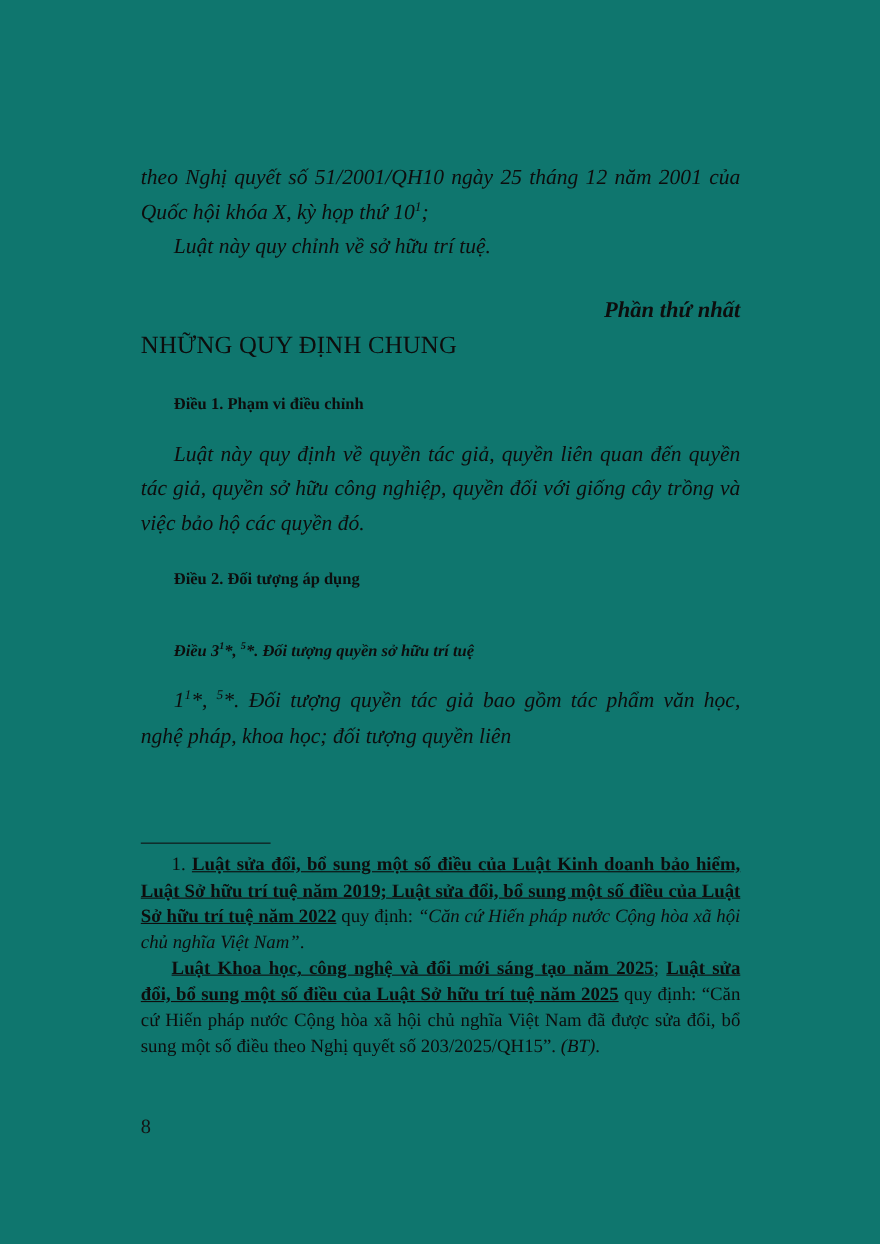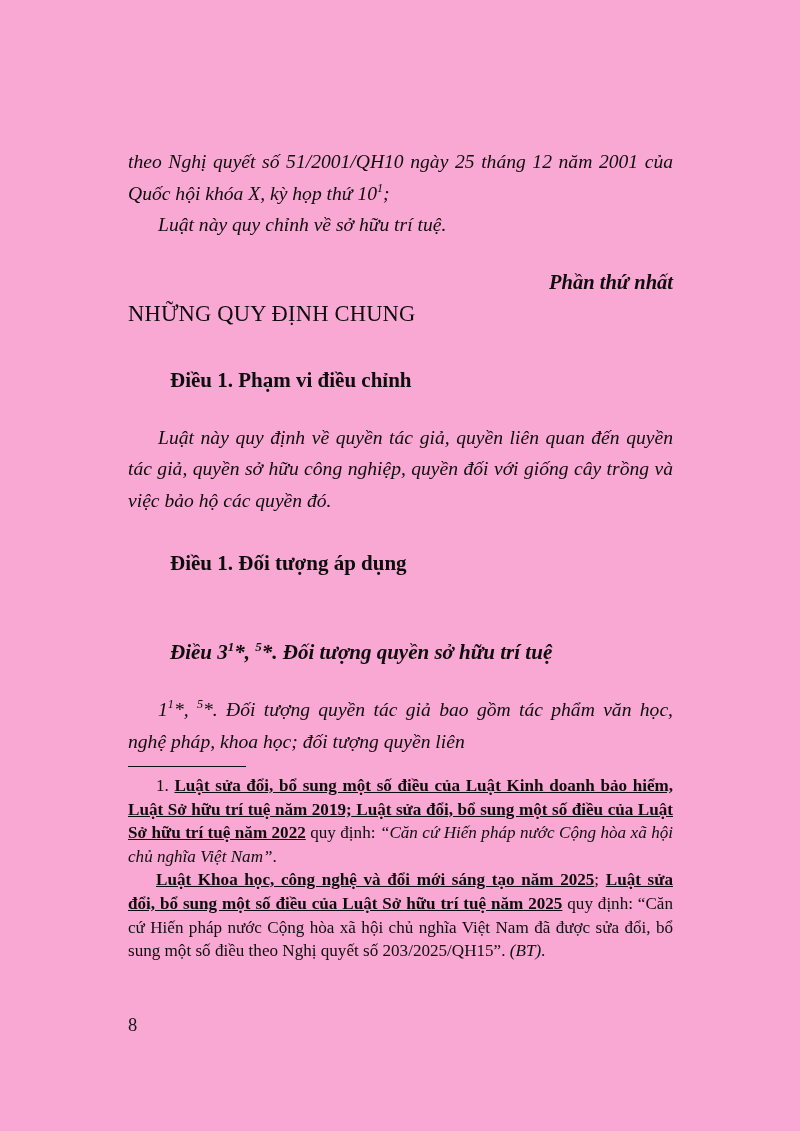--- a/index.html
+++ b/index.html
@@ -11,21 +11,21 @@
   body {
     font-family: "Liberation Serif", "DejaVu Serif", serif;
     color: #0d0d0d;
     -webkit-font-smoothing: antialiased;
   }
   .page {
     position: relative;
     width: 800px;
     height: 1131px;
     margin: 0 auto;
-    background: #f9a8d4;
+    background: #0f766e;
     overflow: hidden;
     box-sizing: border-box;
   }
 
   
   .content {
     position: absolute;
     left: 128px;
     top: 146px;
     width: 545px;
@@ -57,23 +57,23 @@
   .chapter-title {
     margin: 0;
     font-weight: normal;
     font-size: 22.5px;
     line-height: 34px;
     letter-spacing: 0.2px;
   }
 
   
   .article-head {
-    margin: 12px;
+    margin: 0;
     font-weight: bold;
-    font-size: 21px;
+    font-size: 15px;
     line-height: 31px;
     padding-left: 30px;
   }
   .article-head.italic { font-style: italic; }
 
   
   .sp-14 { height: 14px; }
   .sp-20 { height: 20px; }
   .sp-22 { height: 22px; }
   .sp-26 { height: 26px; }
@@ -137,21 +137,21 @@
     <p class="chapter-title">NHỮNG QUY ĐỊNH CHUNG</p>
 
     <div class="sp-22"></div>
 
     <p class="article-head">Điều 1. Phạm vi điều chỉnh</p>
     <div class="sp-14"></div>
     <p class="para indent last-line-left">Luật này quy định về quyền tác giả, quyền liên quan đến quyền tác giả, quyền sở hữu công nghiệp, quyền đối với giống cây trồng và việc bảo hộ các quyền đó.</p>
 
     <div class="sp-20"></div>
 
-    <p class="article-head">Điều 1. Đối tượng áp dụng</p>
+    <p class="article-head">Điều 2. Đối tượng áp dụng</p>
     <div class="sp-14"></div>
 
     <div class="sp-20"></div>
 
     <p class="article-head italic"><span>Điều 3</span><sup>1</sup><span>*, </span><sup>5</sup><span>*. Đối tượng quyền sở hữu trí tuệ</span></p>
 
     <div class="sp-14"></div>
 
     <p class="para italic indent last-line-left"><span>1</span><sup>1</sup><span>*, </span><sup>5</sup><span>*. Đối tượng quyền tác giả bao gồm tác phẩm văn học, nghệ pháp, khoa học; đối tượng quyền liên</span></p>
 

